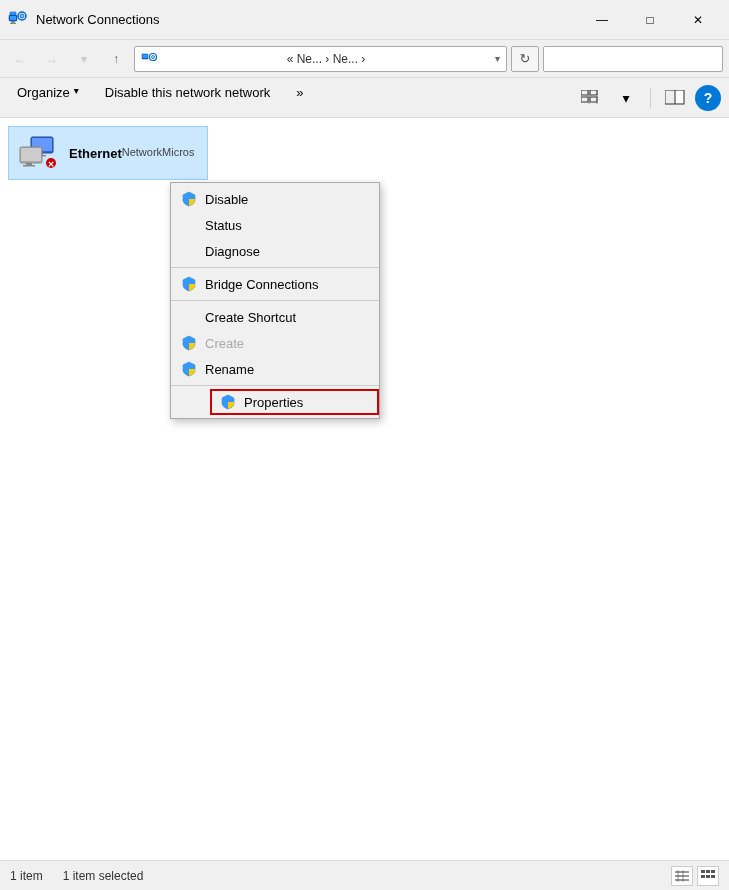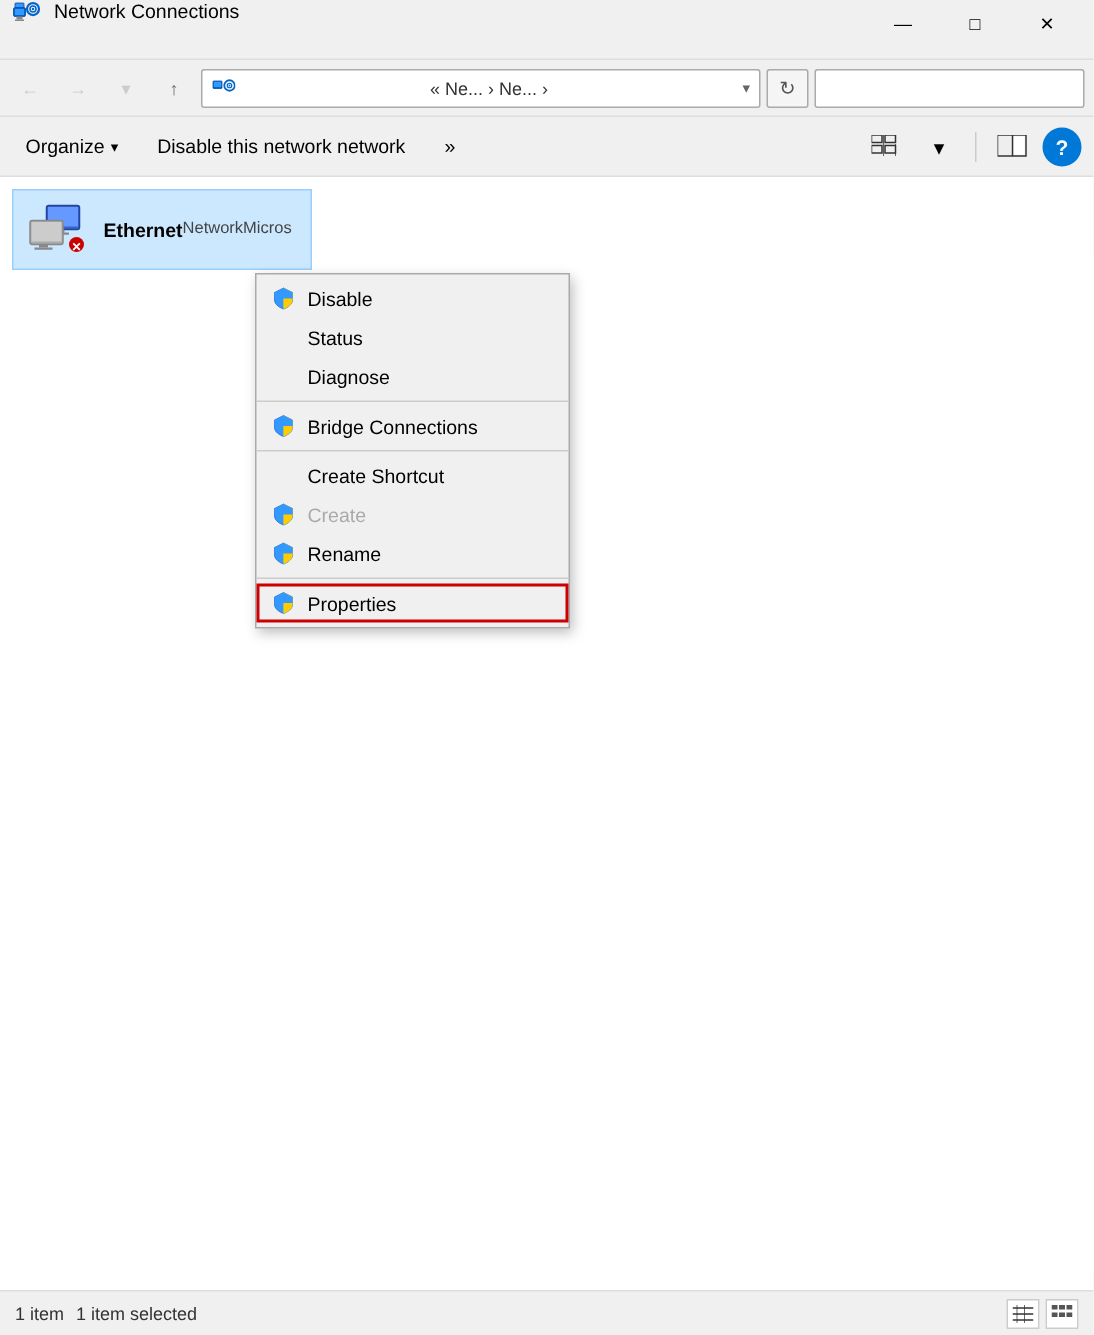--- a/index.html
+++ b/index.html
@@ -12,20 +12,21 @@
       color: #000;
       overflow: hidden;
       position: relative;
     }
 
     
     .title-bar {
       background: #f0f0f0;
       height: 40px;
       display: flex;
+      align-items: center;
       padding: 0 8px;
       border-bottom: 1px solid #ddd;
     }
     .title-bar-icon {
       width: 20px;
       height: 20px;
       margin-right: 8px;
       flex-shrink: 0;
     }
     .title-bar-title {
@@ -127,21 +128,21 @@
       padding: 0 8px;
       gap: 8px;
       border-bottom: 1px solid #ddd;
     }
     .toolbar-btn {
       height: 28px;
       background: transparent;
       border: 1px solid transparent;
       cursor: pointer;
       display: flex;
-      align-items: center;
+      align-items: flex-start;
       gap: 4px;
       padding: 0 8px;
       font-size: 13px;
       border-radius: 2px;
     }
     .toolbar-chevron { font-size: 10px; }
     .toolbar-separator { width: 1px; height: 20px; background: #ccc; margin: 0 4px; }
     .toolbar-spacer { flex: 1; }
     .toolbar-right {
       display: flex;
@@ -235,40 +236,41 @@
       cursor: pointer;
       gap: 8px;
       font-size: 13px;
       min-height: 26px;
     }
     .menu-item.bold { font-weight: normal; }
     .menu-item.disabled { color: #aaa; cursor: default; }
     .menu-item.highlighted {
       outline: 2px solid #cc0000;
       outline-offset: -2px;
+      margin-left: 39px;
     }
     .menu-separator {
       height: 1px;
       background: #ccc;
       margin: 3px 0;
     }
 
     
     .status-bar {
       position: absolute;
       bottom: 0;
       left: 0;
       right: 0;
       height: 30px;
       background: #f0f0f0;
       border-top: 1px solid #ddd;
       display: flex;
       align-items: center;
       padding: 0 10px;
-      gap: 8px;
+      gap: 20px;
     }
     .status-text {
       font-size: 12px;
       color: #333;
     }
     .status-right {
       margin-left: auto;
       display: flex;
       gap: 4px;
     }

